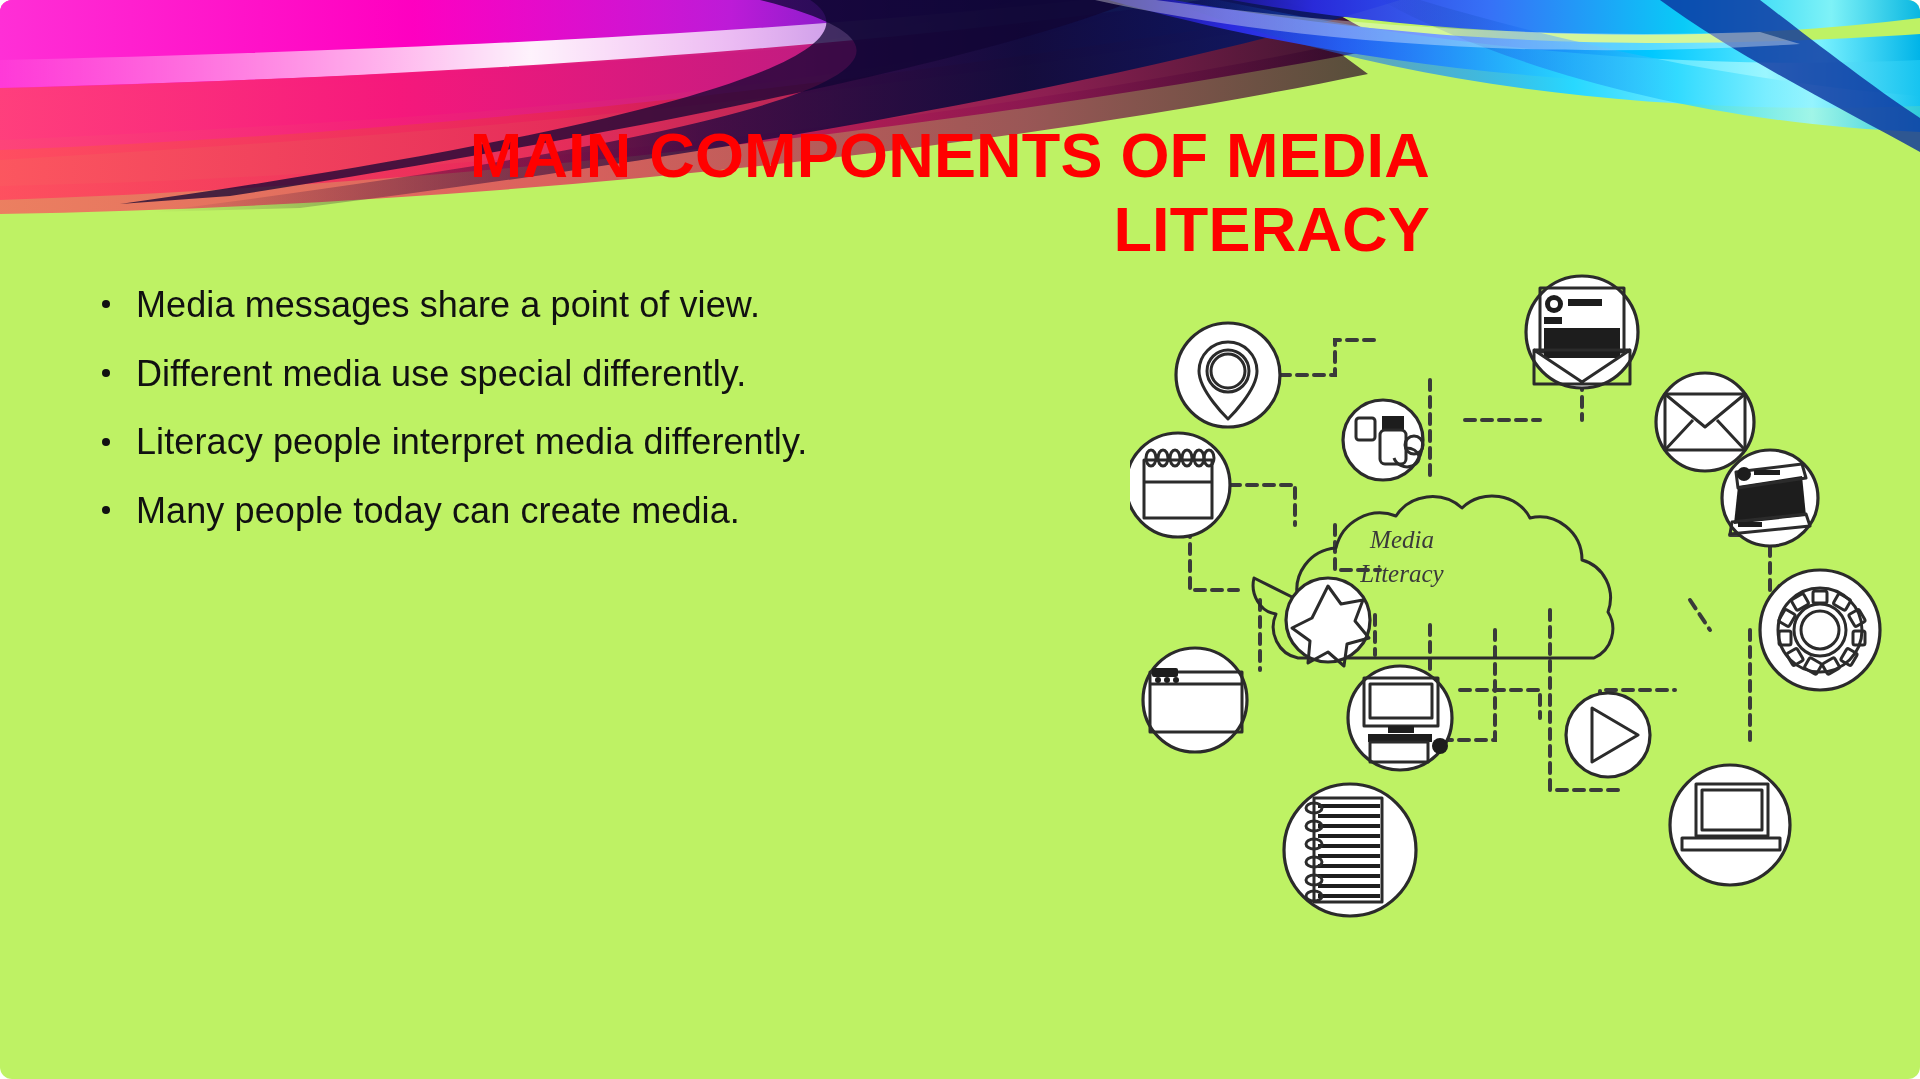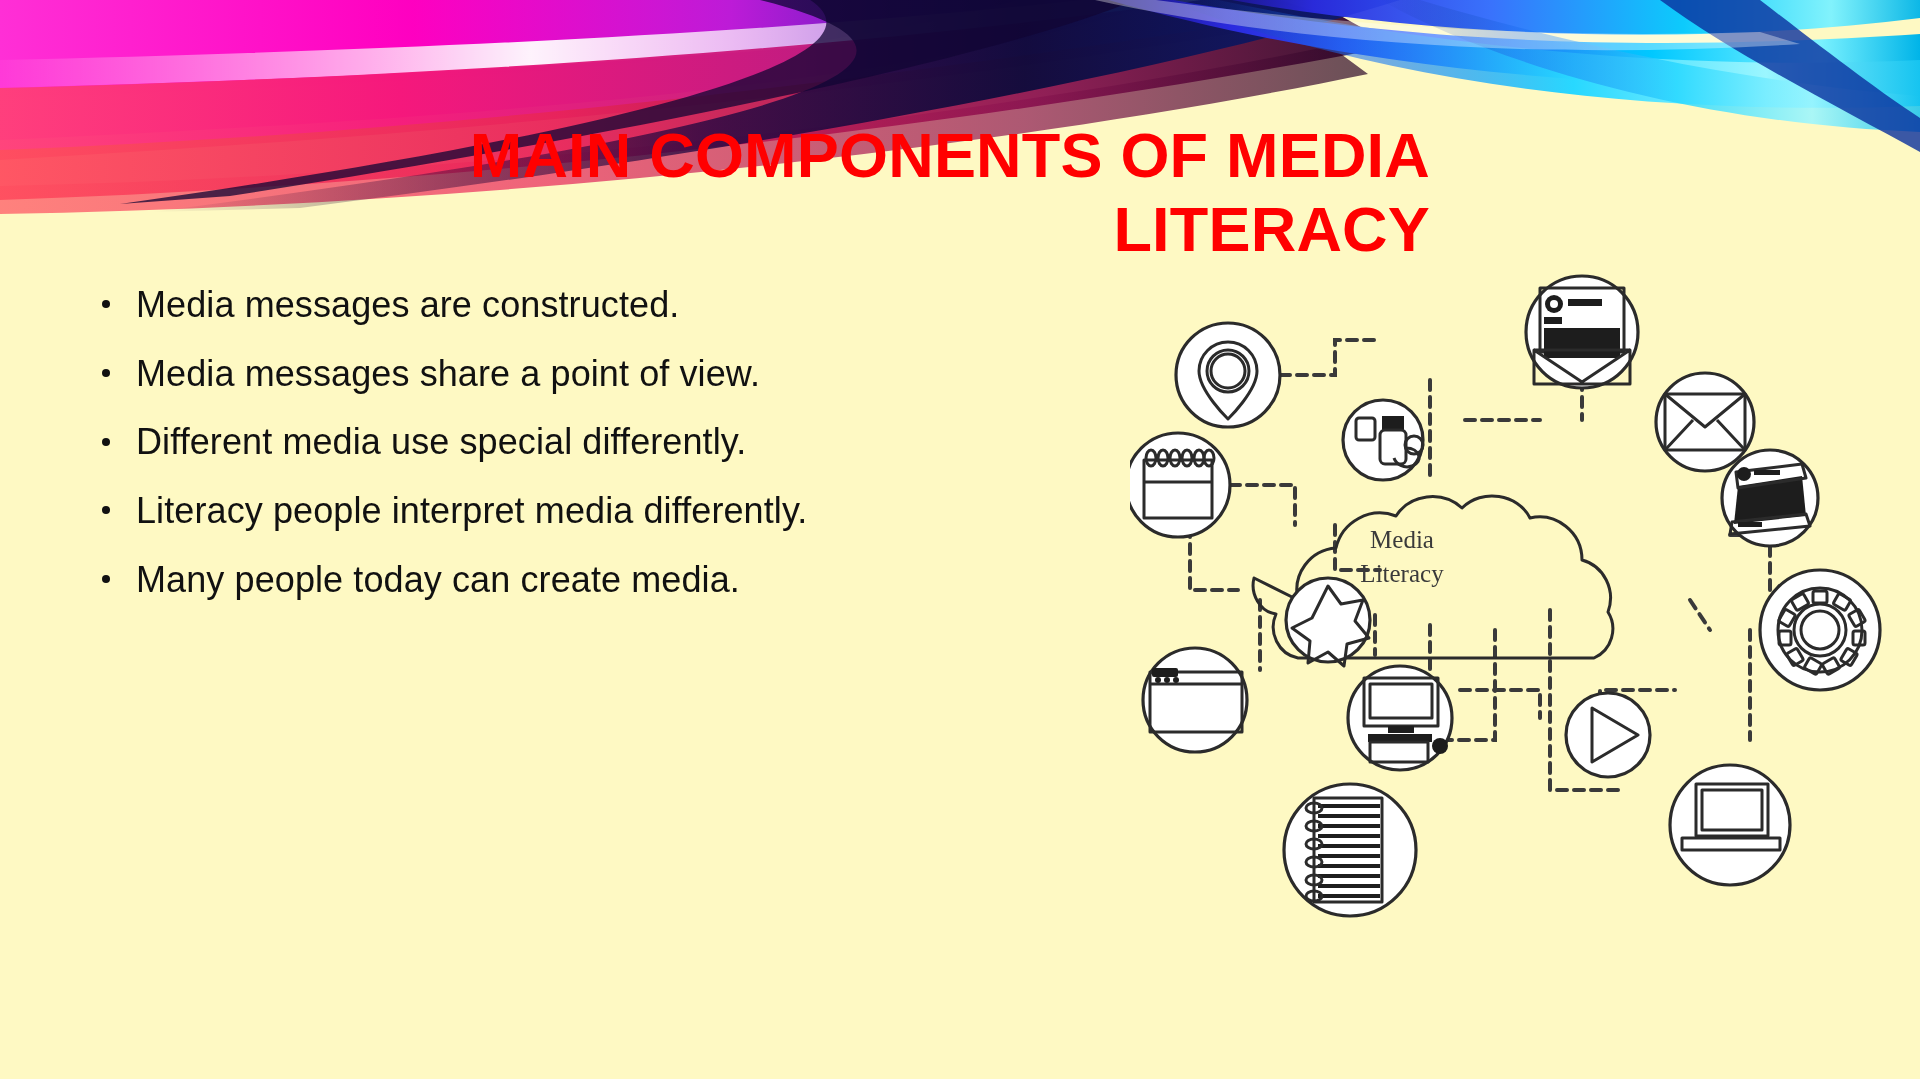--- a/index.html
+++ b/index.html
@@ -1,20 +1,20 @@
 <!DOCTYPE html>
 <html><head>
 <meta charset="utf-8">
 <style>
   html,body{margin:0;padding:0;}
   body{
     width:1920px;height:1079px;overflow:hidden;background:#ffffff;
     font-family:"Liberation Sans",sans-serif;position:relative;
   }
-  #slide{position:absolute;inset:0;background:#fef9c3;overflow:hidden;}
+  #slide{position:absolute;inset:0;background:#bef264;overflow:hidden;border-radius:12px;}
 
   
   .banner{position:absolute;top:0;left:0;width:1920px;height:250px;overflow:hidden;pointer-events:none;}
   .banner svg{display:block;}
 
   
   .title-block{
     position:absolute;left:430px;top:118px;width:1000px;
     text-align:right;
   }
@@ -44,21 +44,21 @@
     color:#111111;
     letter-spacing:0.1px;
     white-space:nowrap;
   }
   .bullets li .dot{
     position:absolute;left:6px;top:0.62em;
     width:8px;height:8px;border-radius:50%;background:#111;
   }
 
   
-  .diagram{position:absolute;left:1130px;top:270px;width:790px;height:800px;}
+  .diagram{position:absolute;left:1130px;top:270px;width:790px;height:800px;font-style:italic;}
   .diagram svg{display:block;}
   .cloud-label{
     font-family:"Liberation Serif",serif;
     font-size:25px;fill:#3a3a3a;
   }
 </style>
 </head>
 <body>
 
 <div id="slide">
@@ -135,24 +135,20 @@
       <path d="M1100,-8 C1300,22 1520,40 1760,32 L1800,44 C1520,62 1260,40 1060,-8 Z" fill="#ffffff" opacity=".35"></path>
     </svg>
   </div>
 
   <div class="title-block">
     <div class="title-line">MAIN COMPONENTS OF MEDIA</div>
     <div class="title-line">LITERACY</div>
   </div>
 
   <ul class="bullets">
-    <li>
-      <span class="dot"></span>
-      <span>Media messages are constructed.</span>
-    </li>
     <li>
       <span class="dot"></span>
       <span>Media messages share a point of view.</span>
     </li>
     <li>
       <span class="dot"></span>
       <span>Different media use special differently.</span>
     </li>
     <li>
       <span class="dot"></span>

